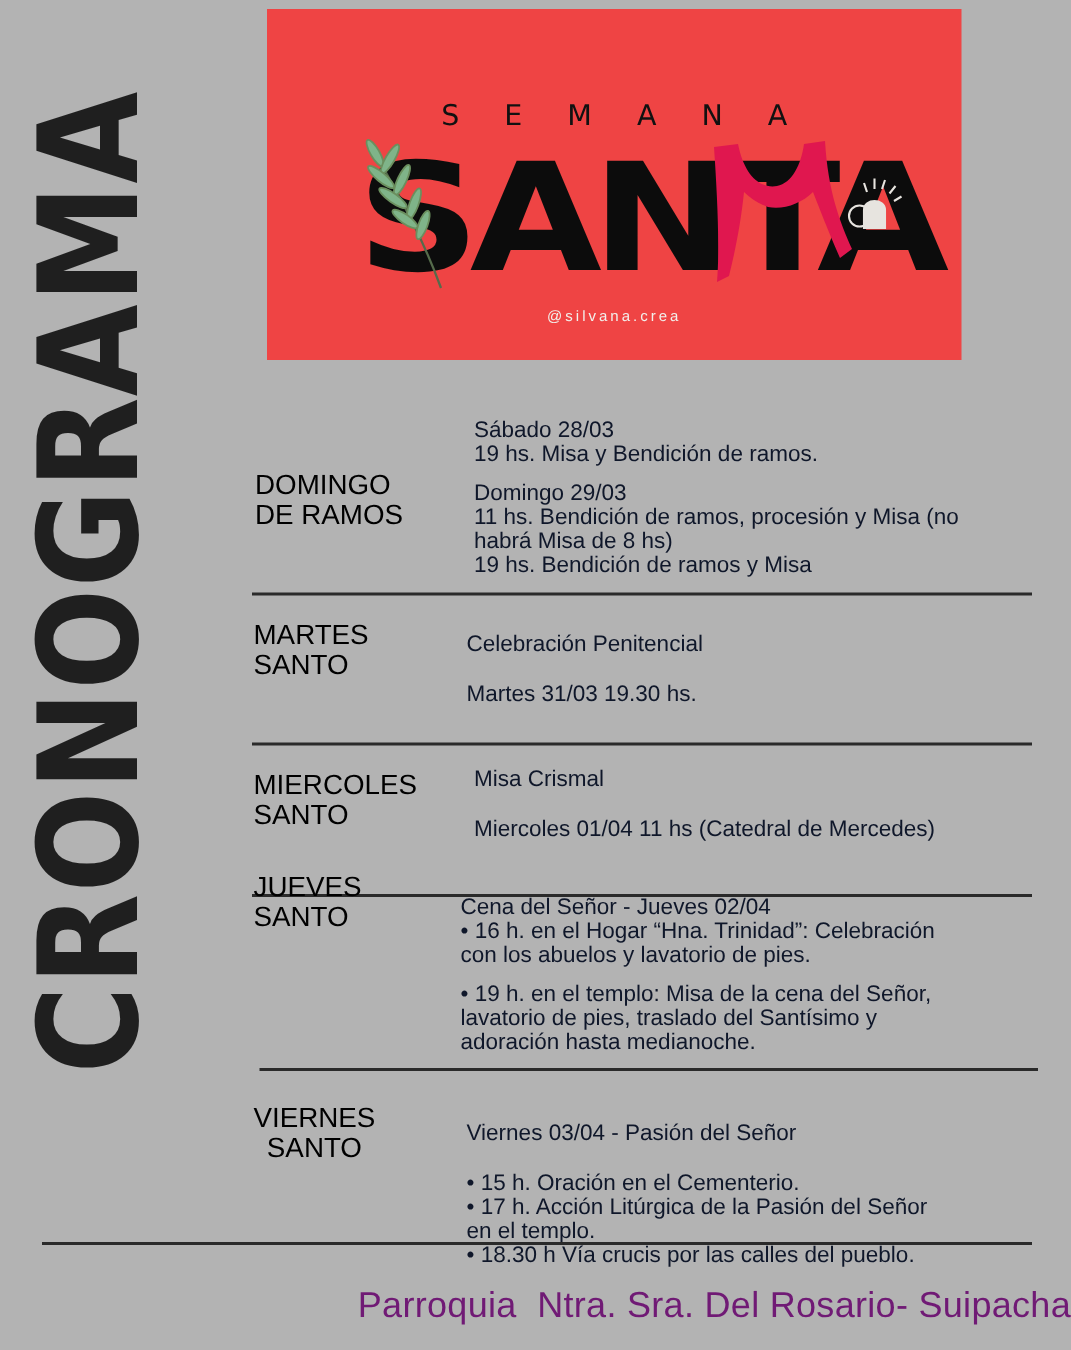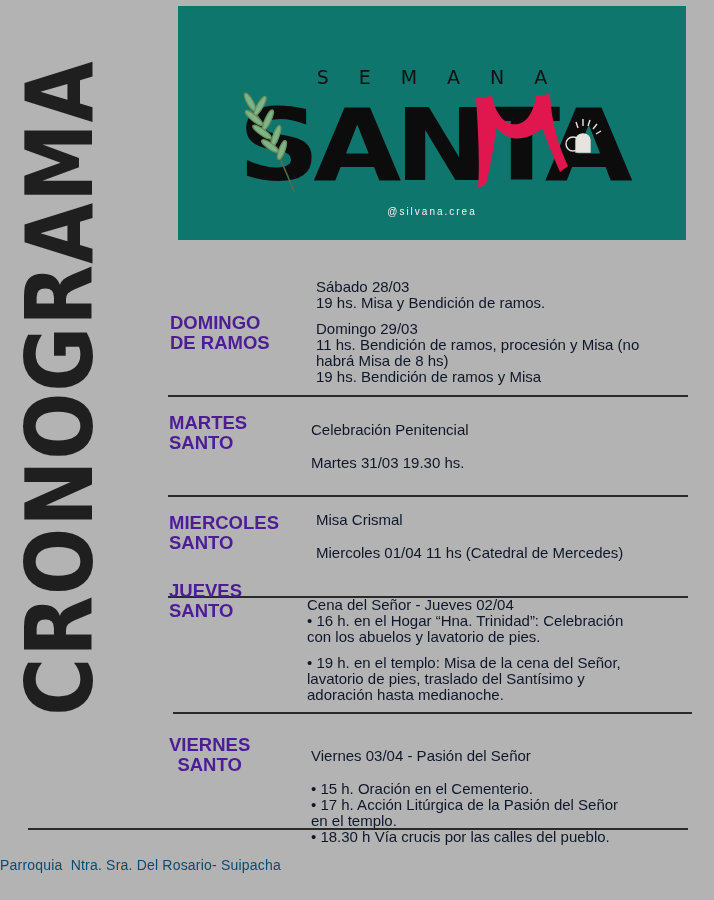--- a/index.html
+++ b/index.html
@@ -16,43 +16,43 @@
     white-space: nowrap;
     font-family: "DejaVu Sans", sans-serif;
     font-weight: bold;
     font-size: 92px;
     letter-spacing: 1px;
     color: #1f1f1f;
     transform-origin: center center;
   }
   .vertical-title span { display: inline-block; transform: scaleX(0.86); }
   .banner {
-    position: absolute; left: 178px; top: 6px; width: 508px; height: 234px;
-    background: #0f766e;
+    position: absolute; left: 178px; top: 6px; width: 463px; height: 234px;
+    background: #ef4444;
   }
   .banner .semana {
     position: absolute; left: 0; right: 0; top: 60px; text-align: center;
     font-family: "DejaVu Sans", sans-serif; font-size: 19px; letter-spacing: 30px;
     padding-left: 30px; color: #111;
   }
   .banner .santa-svg { position: absolute; left: 60px; top: 82px; }
   .banner .handle {
     position: absolute; left: 0; right: 0; top: 200px; text-align: center;
     font-size: 10px; color: #f2f0ec; letter-spacing: 2px;
   }
   .divider { position: absolute; height: 2px; background: #2a2a2a; }
   .label {
-    position: absolute; font-size: 18.5px; line-height: 20px; color: #4c1d95; font-weight: bold;
+    position: absolute; font-size: 18.5px; line-height: 20px; color: #000000;
   }
   .detail { position: absolute; font-size: 15px; line-height: 16px; color: #0f172a; }
   .detail p { margin: 0; }
   .gap { height: 10px; }
   .footer {
-    position: absolute; left: 0; width: 714px; top: 857px; text-align: left;
-    font-size: 14px; color: #0c4a6e; letter-spacing: 0.2px;
+    position: absolute; left: 0; width: 714px; top: 857px; text-align: right;
+    font-size: 24px; color: #701a75; letter-spacing: 0.2px;
   }
 </style>
 </head>
 <body>
 
 <div class="vertical-title"><span>CRONOGRAMA</span></div>
 
 <div class="banner">
   <div class="semana">SEMANA</div>
   <svg class="santa-svg" width="400" height="110" viewBox="0 0 400 110">

